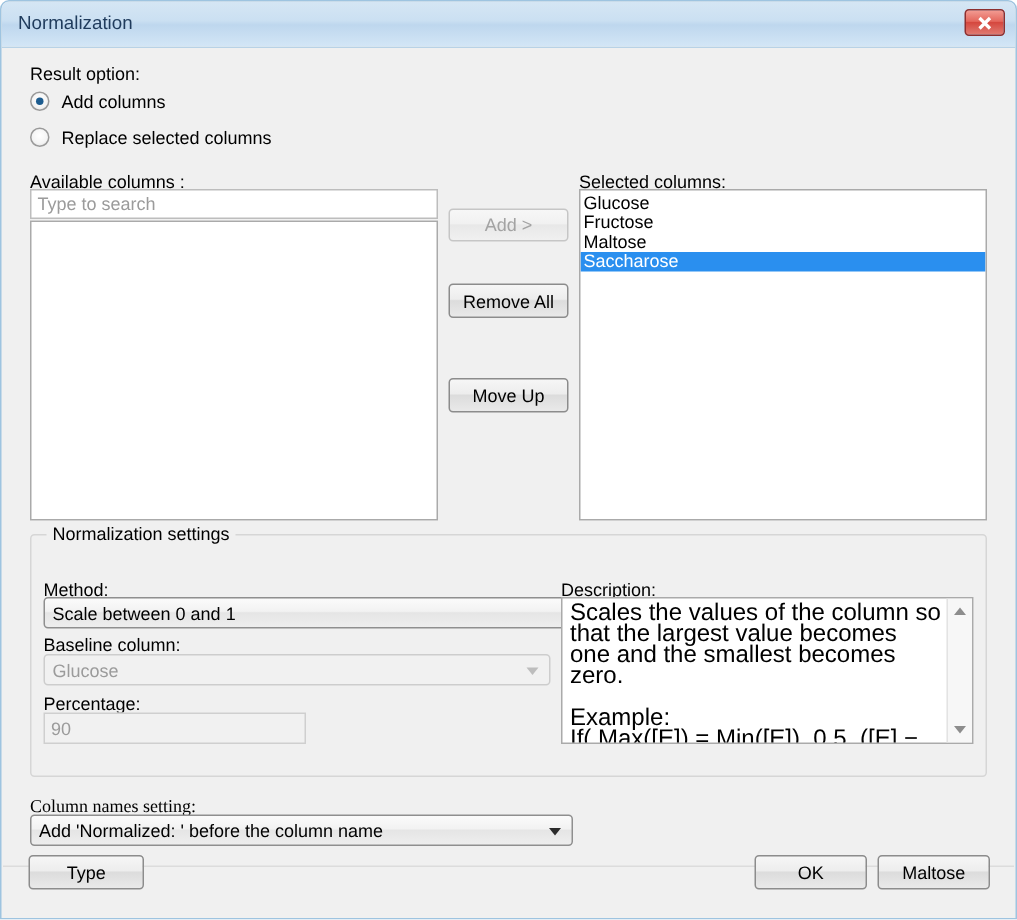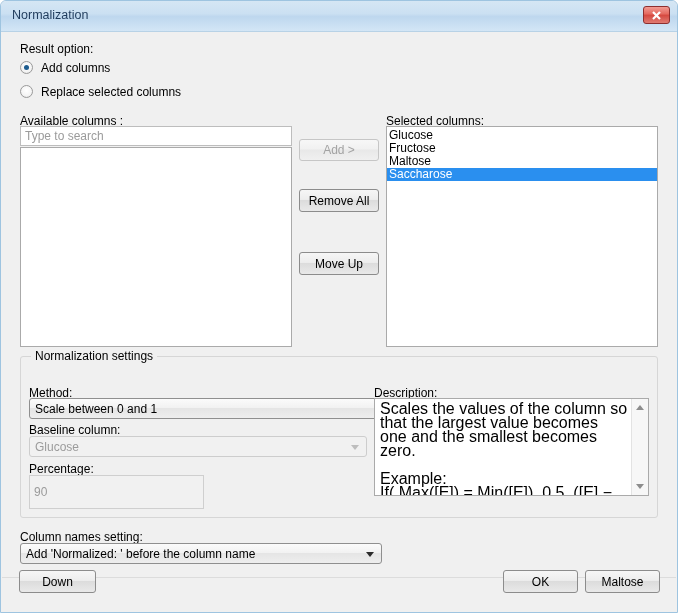--- a/index.html
+++ b/index.html
@@ -299,40 +299,40 @@
       <span class="arrow"></span>
     </div>
 
     <div class="lbl" style="left:27px; top:391px;">Baseline column:</div>
     <div class="combo disabled" style="left:27px; top:404px; width:338px; height:21px;">
       <span>Glucose</span>
       <span class="arrow"></span>
     </div>
 
     <div class="lbl" style="left:27px; top:430px;">Percentage:</div>
-    <div class="textbox disabled" style="left:27px; top:443px; width:175px; height:34px;">90</div>
+    <div class="textbox disabled" style="left:27px; top:443px; width:175px; height:21px;">90</div>
 
     <div class="lbl" style="left:372px; top:354px;">Description:</div>
     <div id="description-box" style="left:372px; top:366px; width:275px; height:98px;">
       <div id="description-text">Scales the values of the column so that the largest value becomes one and the smallest becomes zero.
 
 Example:
 If( Max([E]) = Min([E]), 0.5, ([E] − Min([E]) / (Max([E]) − Min([E])) )</div>
       <div id="desc-scrollbar">
         <span class="sb-arrow up"></span>
         <span class="sb-arrow down"></span>
       </div>
     </div>
 
-    <div class="lbl" style="left:18px; top:498px;">Column names setting:</div>
+    <div class="lbl" style="left:18px; top:498px;font-family:Liberation Serif, serif;">Column names setting:</div>
     <div class="combo" style="left:18px; top:511px; width:362px; height:21px;">
       <span>Add 'Normalized: ' before the column name</span>
       <span class="arrow"></span>
     </div>
 
     <div id="bottom-separator" style="top:545px;"></div>
 
-    <div class="btn" style="left:17px; top:538px; width:77px; height:23px;">Down</div>
+    <div class="btn" style="left:17px; top:538px; width:77px; height:23px;">Type</div>
     <div class="btn" style="left:501px; top:538px; width:75px; height:23px;">OK</div>
     <div class="btn" style="left:583px; top:538px; width:75px; height:23px;">Maltose</div>
 
   </div>
 </div>
 
 </body></html>

